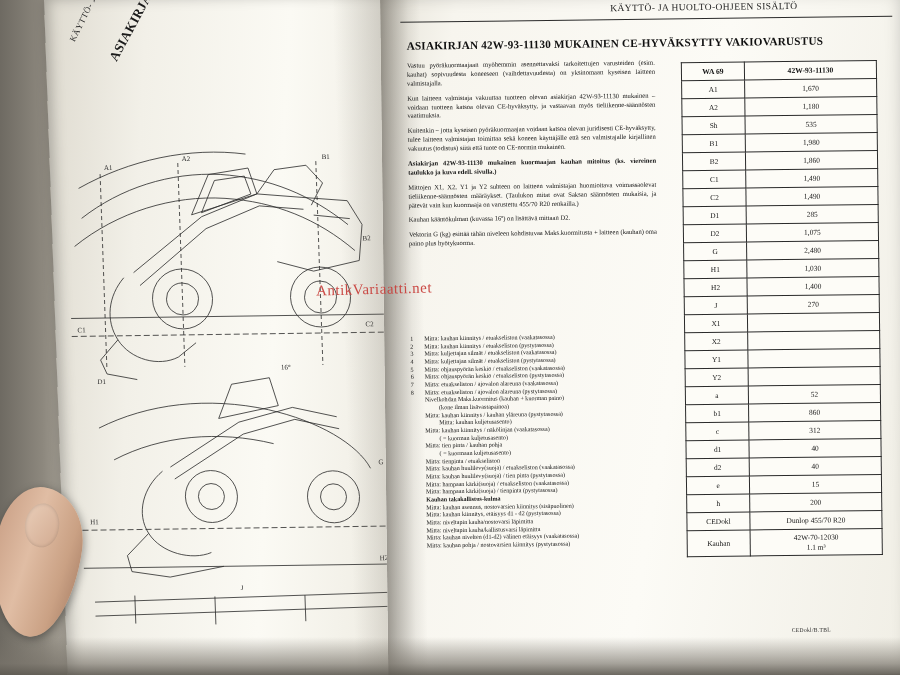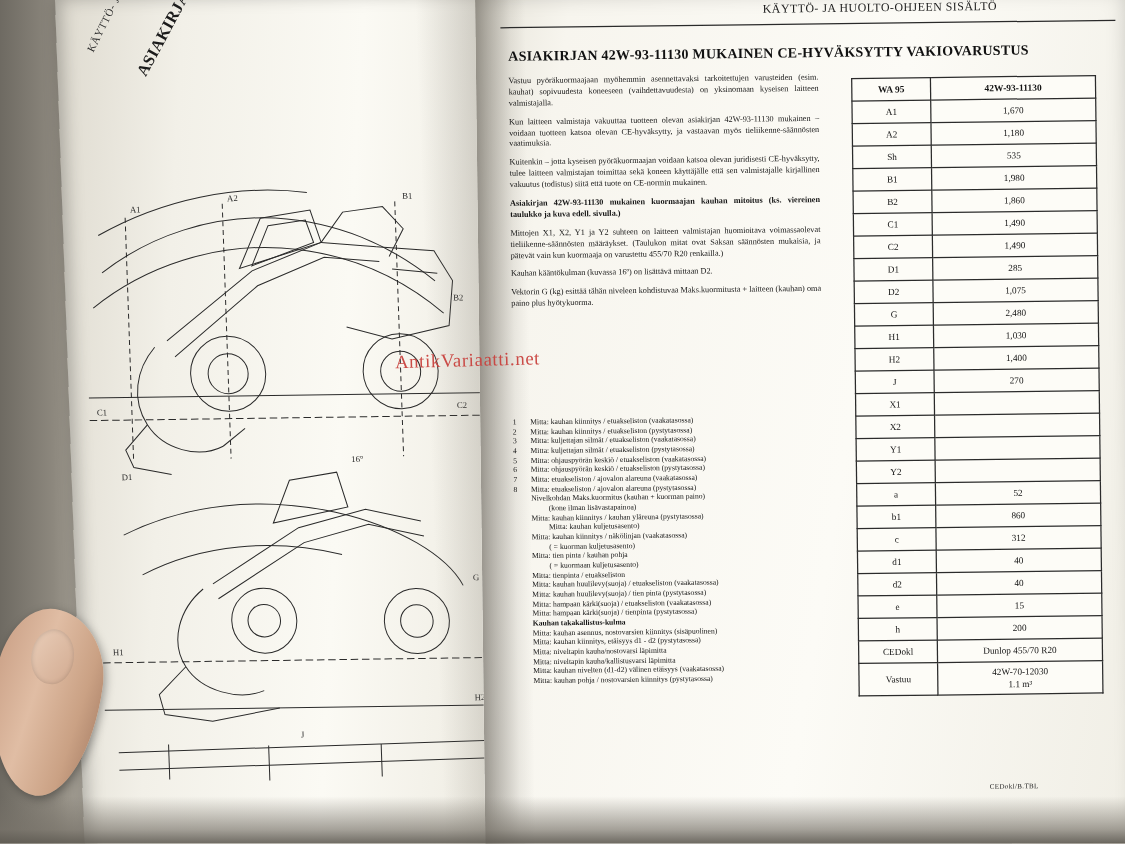--- a/index.html
+++ b/index.html
@@ -392,21 +392,21 @@
         </div>
         <div class="row">
           <span class="num"></span>
           <span class="txt">Mitta: kauhan pohja / nostovarsien kiinnitys (pystytasossa)</span>
         </div>
       </div>
 
     <table class="tbl">
       <tbody>
           <tr class="head">
-            <td class="lab">WA 95</td>
+            <td class="lab">WA 69</td>
             <td>42W-93-11130</td>
           </tr>
           <tr>
             <td class="lab">A1</td>
             <td class="">1,670</td>
           </tr>
           <tr>
             <td class="lab">A2</td>
             <td class="">1,180</td>
           </tr>
@@ -496,21 +496,21 @@
           </tr>
           <tr>
             <td class="lab">h</td>
             <td class="">200</td>
           </tr>
           <tr>
             <td class="lab">CEDokl</td>
             <td class="">Dunlop 455/70 R20</td>
           </tr>
           <tr>
-            <td class="lab tall">Vastuu</td>
+            <td class="lab tall">Kauhan</td>
             <td class="tall">42W-70-12030<br>1.1 m³</td>
           </tr>
         </tbody>
     </table>
     <div class="tbl-foot">CEDokl/B.TBL</div>
   </div>
 
   <div class="watermark">AntikVariaatti.net</div>
 
   <div class="thumb">

